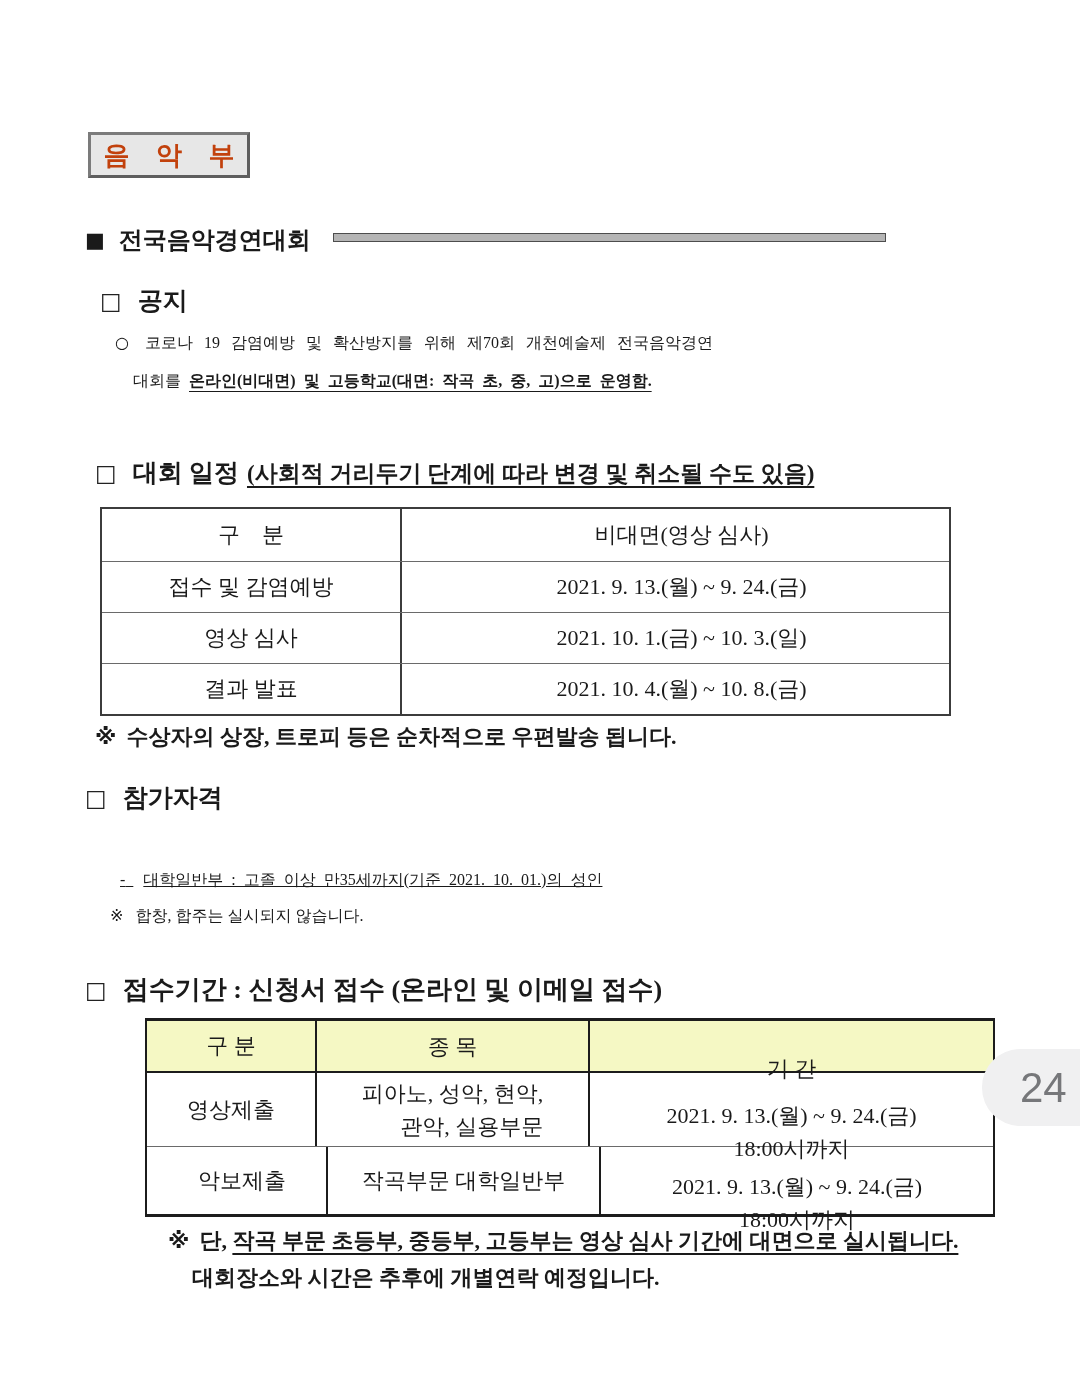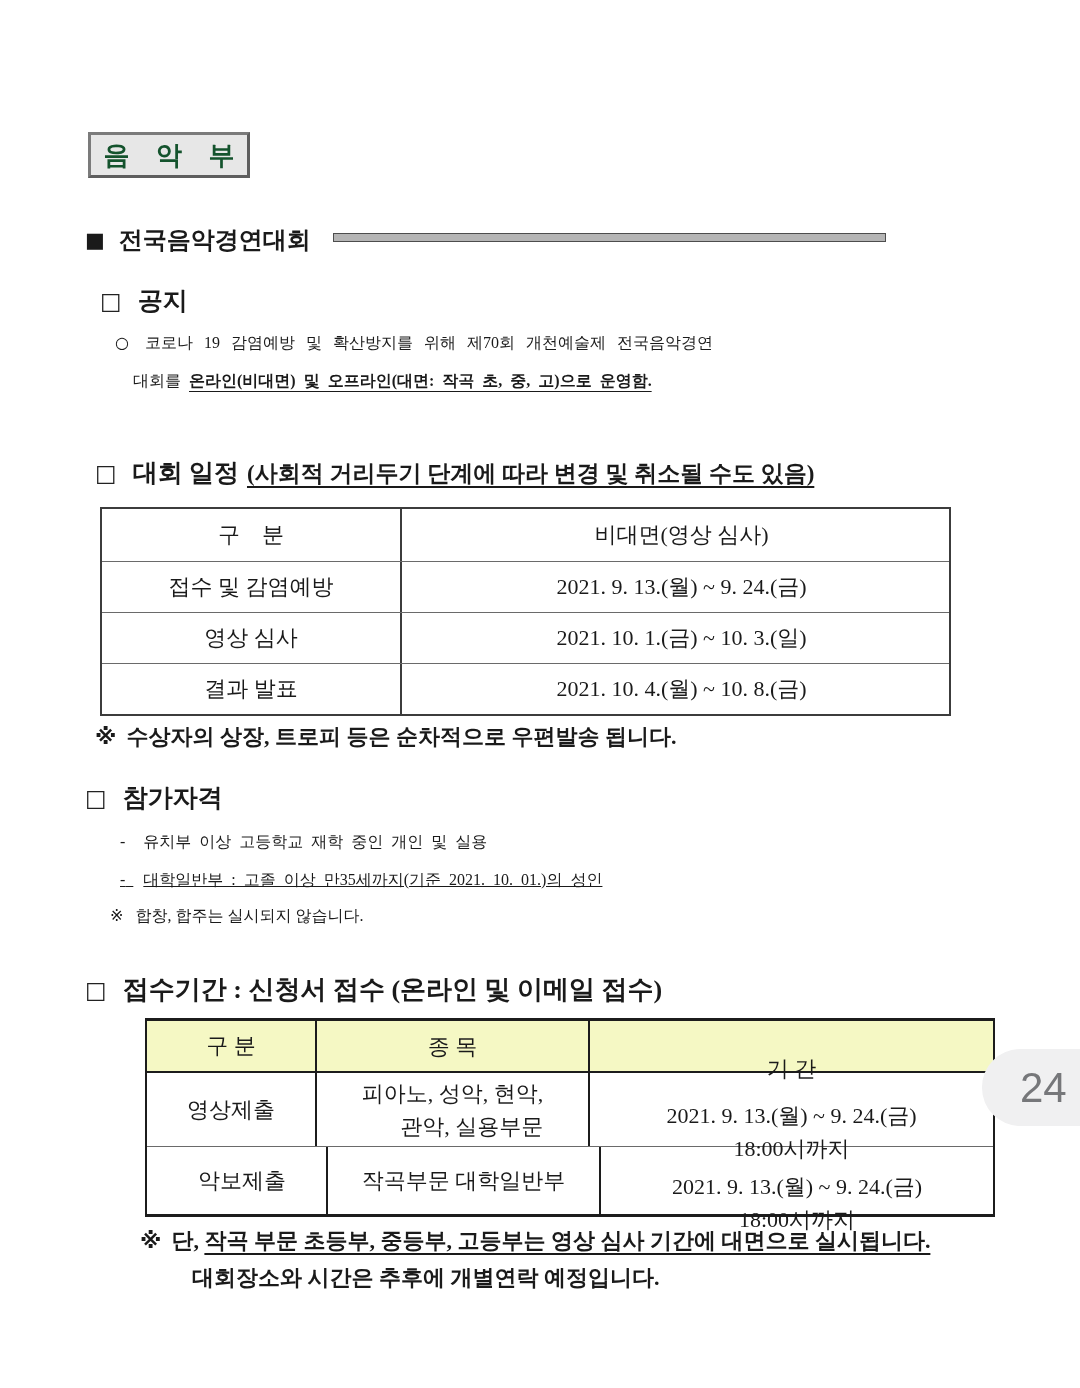--- a/index.html
+++ b/index.html
@@ -11,21 +11,21 @@
   }
   .abs { position:absolute; }
 
   
   .dept-box {
     left:88px; top:132px; width:162px; height:46px;
     background:#e7e7e7; border:3px solid #7b7b7b;
     border-right-color:#5e5e5e; border-bottom-color:#5e5e5e;
     display:flex; align-items:center; justify-content:center;
     font-size:26px; font-weight:bold; letter-spacing:10px; padding-left:10px;
-    color:#14532d;
+    color:#c2410c;
   }
 
   
   .main-heading { left:85px; top:224px; font-size:24px; font-weight:bold; display:flex; align-items:center; }
   .main-heading .sq { font-family:"DejaVu Sans",sans-serif; font-size:21px; margin-right:14px; }
   .gray-bar {
     left:333px; top:233px; width:553px; height:9px;
     background:#b5b5b5; border:1px solid #4d4d4d;
   }
 
@@ -81,21 +81,21 @@
   <div class="abs gray-bar"></div>
 
   <div class="abs sec-title" style="left:100px; top:284px;">
     <span class="box marker">□</span>
     <span>공지</span>
   </div>
   <div class="abs body-line" style="left:115px; top:333px; word-spacing:7px;">
     <span class="marker" style="margin-right:16px;">○</span><span>코로나 19 감염예방 및 확산방지를 위해 제70회 개천예술제 전국음악경연</span>
   </div>
   <div class="abs body-line" style="left:133px; top:371px; word-spacing:4px;">
-    <span>대회를 </span><span class="ul-bold">온라인(비대면) 및 오프라인(대면: 작곡 초, 중, 고)으로 운영함.</span>
+    <span>대회를 </span><span class="ul-bold">온라인(비대면) 및 고등학교(대면: 작곡 초, 중, 고)으로 운영함.</span>
   </div>
 
   <div class="abs sec-title" style="left:95px; top:456px;">
     <span class="box marker">□</span>
     <span>대회 일정 </span>
     <span class="sec-sub" style="font-size:23px; margin-left:8px;">(사회적 거리두기 단계에 따라 변경 및 취소될 수도 있음)</span>
   </div>
 
   <div class="abs t1">
     <div class="row head">
@@ -117,24 +117,20 @@
   </div>
 
   <div class="abs note-line" style="left:95px; top:722px;">
     <span class="marker" style="margin-right:10px;">※</span><span>수상자의 상장, 트로피 등은 순차적으로 우편발송 됩니다.</span>
   </div>
 
   <div class="abs sec-title" style="left:85px; top:781px;">
     <span class="box marker">□</span>
     <span>참가자격</span>
   </div>
-  <div class="abs body-line" style="left:120px; top:832px; word-spacing:4px;">
-    <span>-</span>
-    <span style="margin-left:10px;">유치부 이상 고등학교 재학 중인 개인 및 실용</span>
-  </div>
   <div class="abs body-line" style="left:120px; top:870px; word-spacing:4px;text-decoration:underline;">
     <span>-</span>
     <span style="margin-left:10px;">대학일반부 : 고졸 이상 만35세까지(기준 2021. 10. 01.)의 성인</span>
   </div>
   <div class="abs body-line" style="left:110px; top:906px;">
     <span class="marker" style="margin-right:12px;">※</span><span>합창, 합주는 실시되지 않습니다.</span>
   </div>
 
   <div class="abs sec-title" style="left:85px; top:972px; font-size:26px;">
     <span class="box marker">□</span>
@@ -155,21 +151,21 @@
 18:00시까지</div>
     </div>
     <div class="row r2">
       <div class="ca">악보제출</div>
       <div class="cb">작곡부문 대학일반부</div>
       <div class="cc">2021. 9. 13.(월) ~ 9. 24.(금)
 18:00시까지</div>
     </div>
   </div>
 
-  <div class="abs note-line" style="left:140px; top:1226px;">
+  <div class="abs note-line" style="left:168px; top:1226px;">
     <span class="marker" style="margin-right:10px;">※</span><span>단, </span><span class="ul-bold">작곡 부문 초등부, 중등부, 고등부는 영상 심사 기간에 대면으로 실시됩니다.</span>
   </div>
   <div class="abs note-line" style="left:192px; top:1263px;">
     <span>대회장소와 시간은 추후에 개별연락 예정입니다.</span>
   </div>
 
   <div class="abs page-badge">
     <span>24</span>
   </div>
 

